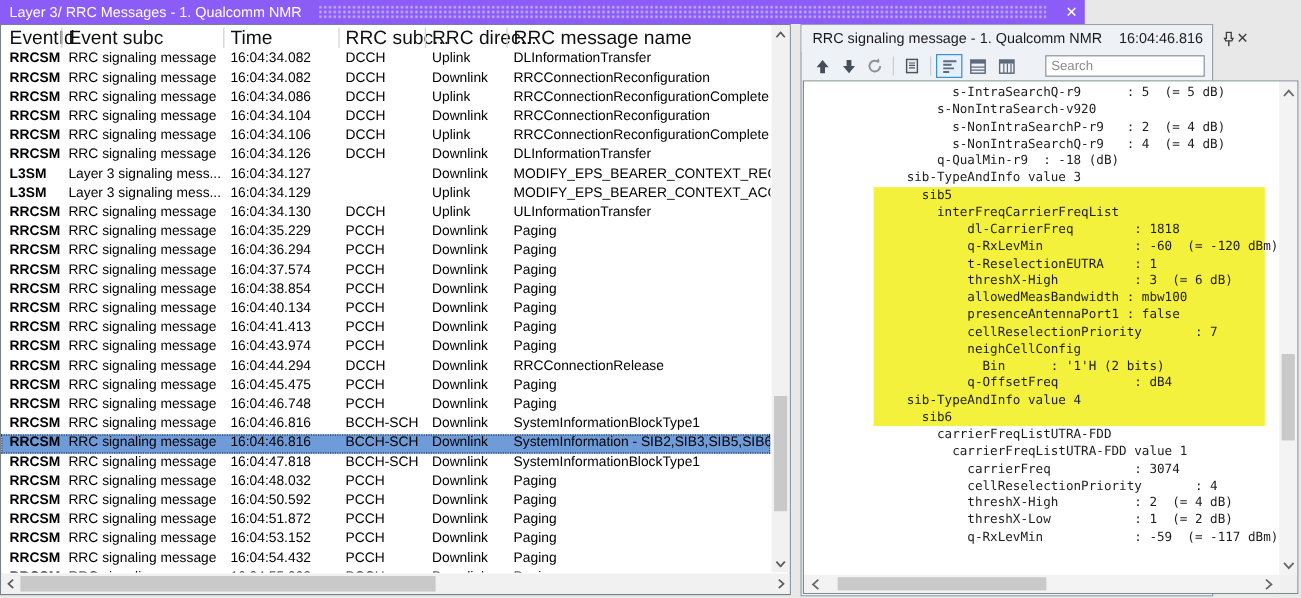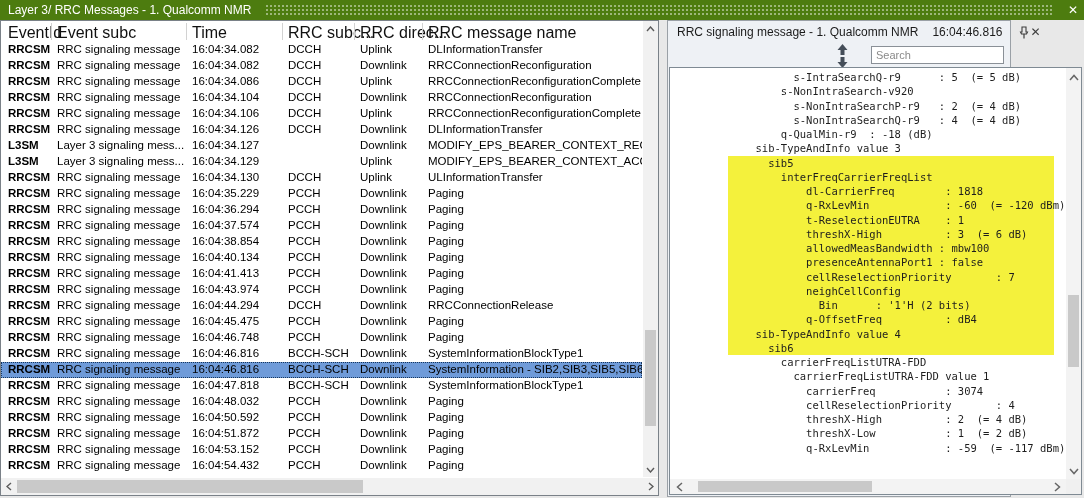--- a/index.html
+++ b/index.html
@@ -1,19 +1,19 @@
 <!DOCTYPE html>
 <html><head>
 <meta charset="utf-8">
 <style>
   html,body{margin:0;padding:0;background:#e8e8e8;}
   #page{position:relative;width:1084px;height:498px;background:#e8e8e8;overflow:hidden;
         font-family:"Liberation Sans",sans-serif;-webkit-font-smoothing:antialiased;}
   
-  .titlebar{position:absolute;left:0;top:0;width:1084px;height:20px;background:#4d7c0f;
+  .titlebar{position:absolute;left:0;top:0;width:904px;height:20px;background:#8b5cf6;
             display:flex;align-items:center;color:#fff;font-size:12px;}
   .titlebar .tt{padding-left:8px;white-space:nowrap;}
   .tb-dots{flex:1;height:12px;margin:0 10px 0 14px;
            background-image:radial-gradient(rgba(255,255,255,.45) 1px,transparent 1.3px);
            background-size:4px 4px;}
   .tb-close{width:22px;text-align:center;font-size:12px;cursor:default;line-height:20px;}
   
   .left-panel{position:absolute;left:0;top:20px;width:659px;height:476px;background:#fff;
               border:1px solid #7a8188;box-sizing:border-box;}
   .lp-header{position:absolute;left:0;top:0;width:641px;height:21px;background:#fff;font-size:16px;color:#101010;}
@@ -35,21 +35,21 @@
   
   .right-panel{position:absolute;left:667px;top:20px;width:344px;height:477px;background:#eef1f5;
                border:1px solid #9aa0a6;box-sizing:border-box;}
   .rp-header{position:absolute;left:0;top:0;right:0;height:22px;display:flex;align-items:center;
              font-size:12px;color:#1b1b1b;background:#eef1f5;}
   .rp-header .tt{padding-left:9px;white-space:nowrap;}
   .rp-header .ts{padding-left:14px;white-space:nowrap;}
   .rp-dots{flex:1;height:11px;margin:0 8px;
            background-image:radial-gradient(#bfc6cd 1px,transparent 1.3px);background-size:4px 4px;}
   .rp-icon{width:18px;height:16px;display:flex;align-items:center;justify-content:center;color:#3c3c3c;}
-  .rp-toolbar{position:absolute;left:0;top:22px;right:0;height:24px;display:flex;align-items:center;padding-left:6px;box-sizing:border-box;flex-direction:column;}
+  .rp-toolbar{position:absolute;left:0;top:22px;right:0;height:24px;display:flex;align-items:center;padding-left:6px;box-sizing:border-box;}
   .tbtn{width:22px;height:20px;display:flex;align-items:center;justify-content:center;}
   .tsep{width:1px;height:16px;background:#c9ced4;margin:0 4px;}
   .vbtn{width:22px;height:20px;display:flex;align-items:center;justify-content:center;margin-right:2px;box-sizing:border-box;}
   .vbtn.sel{border:1px solid #3e8ddb;background:#e4f0fb;}
   .searchbox{position:absolute;right:6px;top:3px;width:133px;height:18px;background:#fff;
              border:1px solid #8a9097;display:flex;align-items:center;box-sizing:border-box;}
   .searchbox input{flex:1;border:0;outline:0;font-size:11px;padding:0 4px;color:#333;
                    font-family:"Liberation Sans",sans-serif;background:transparent;}
   .searchbox input::placeholder{color:#8a8a8a;}
   

